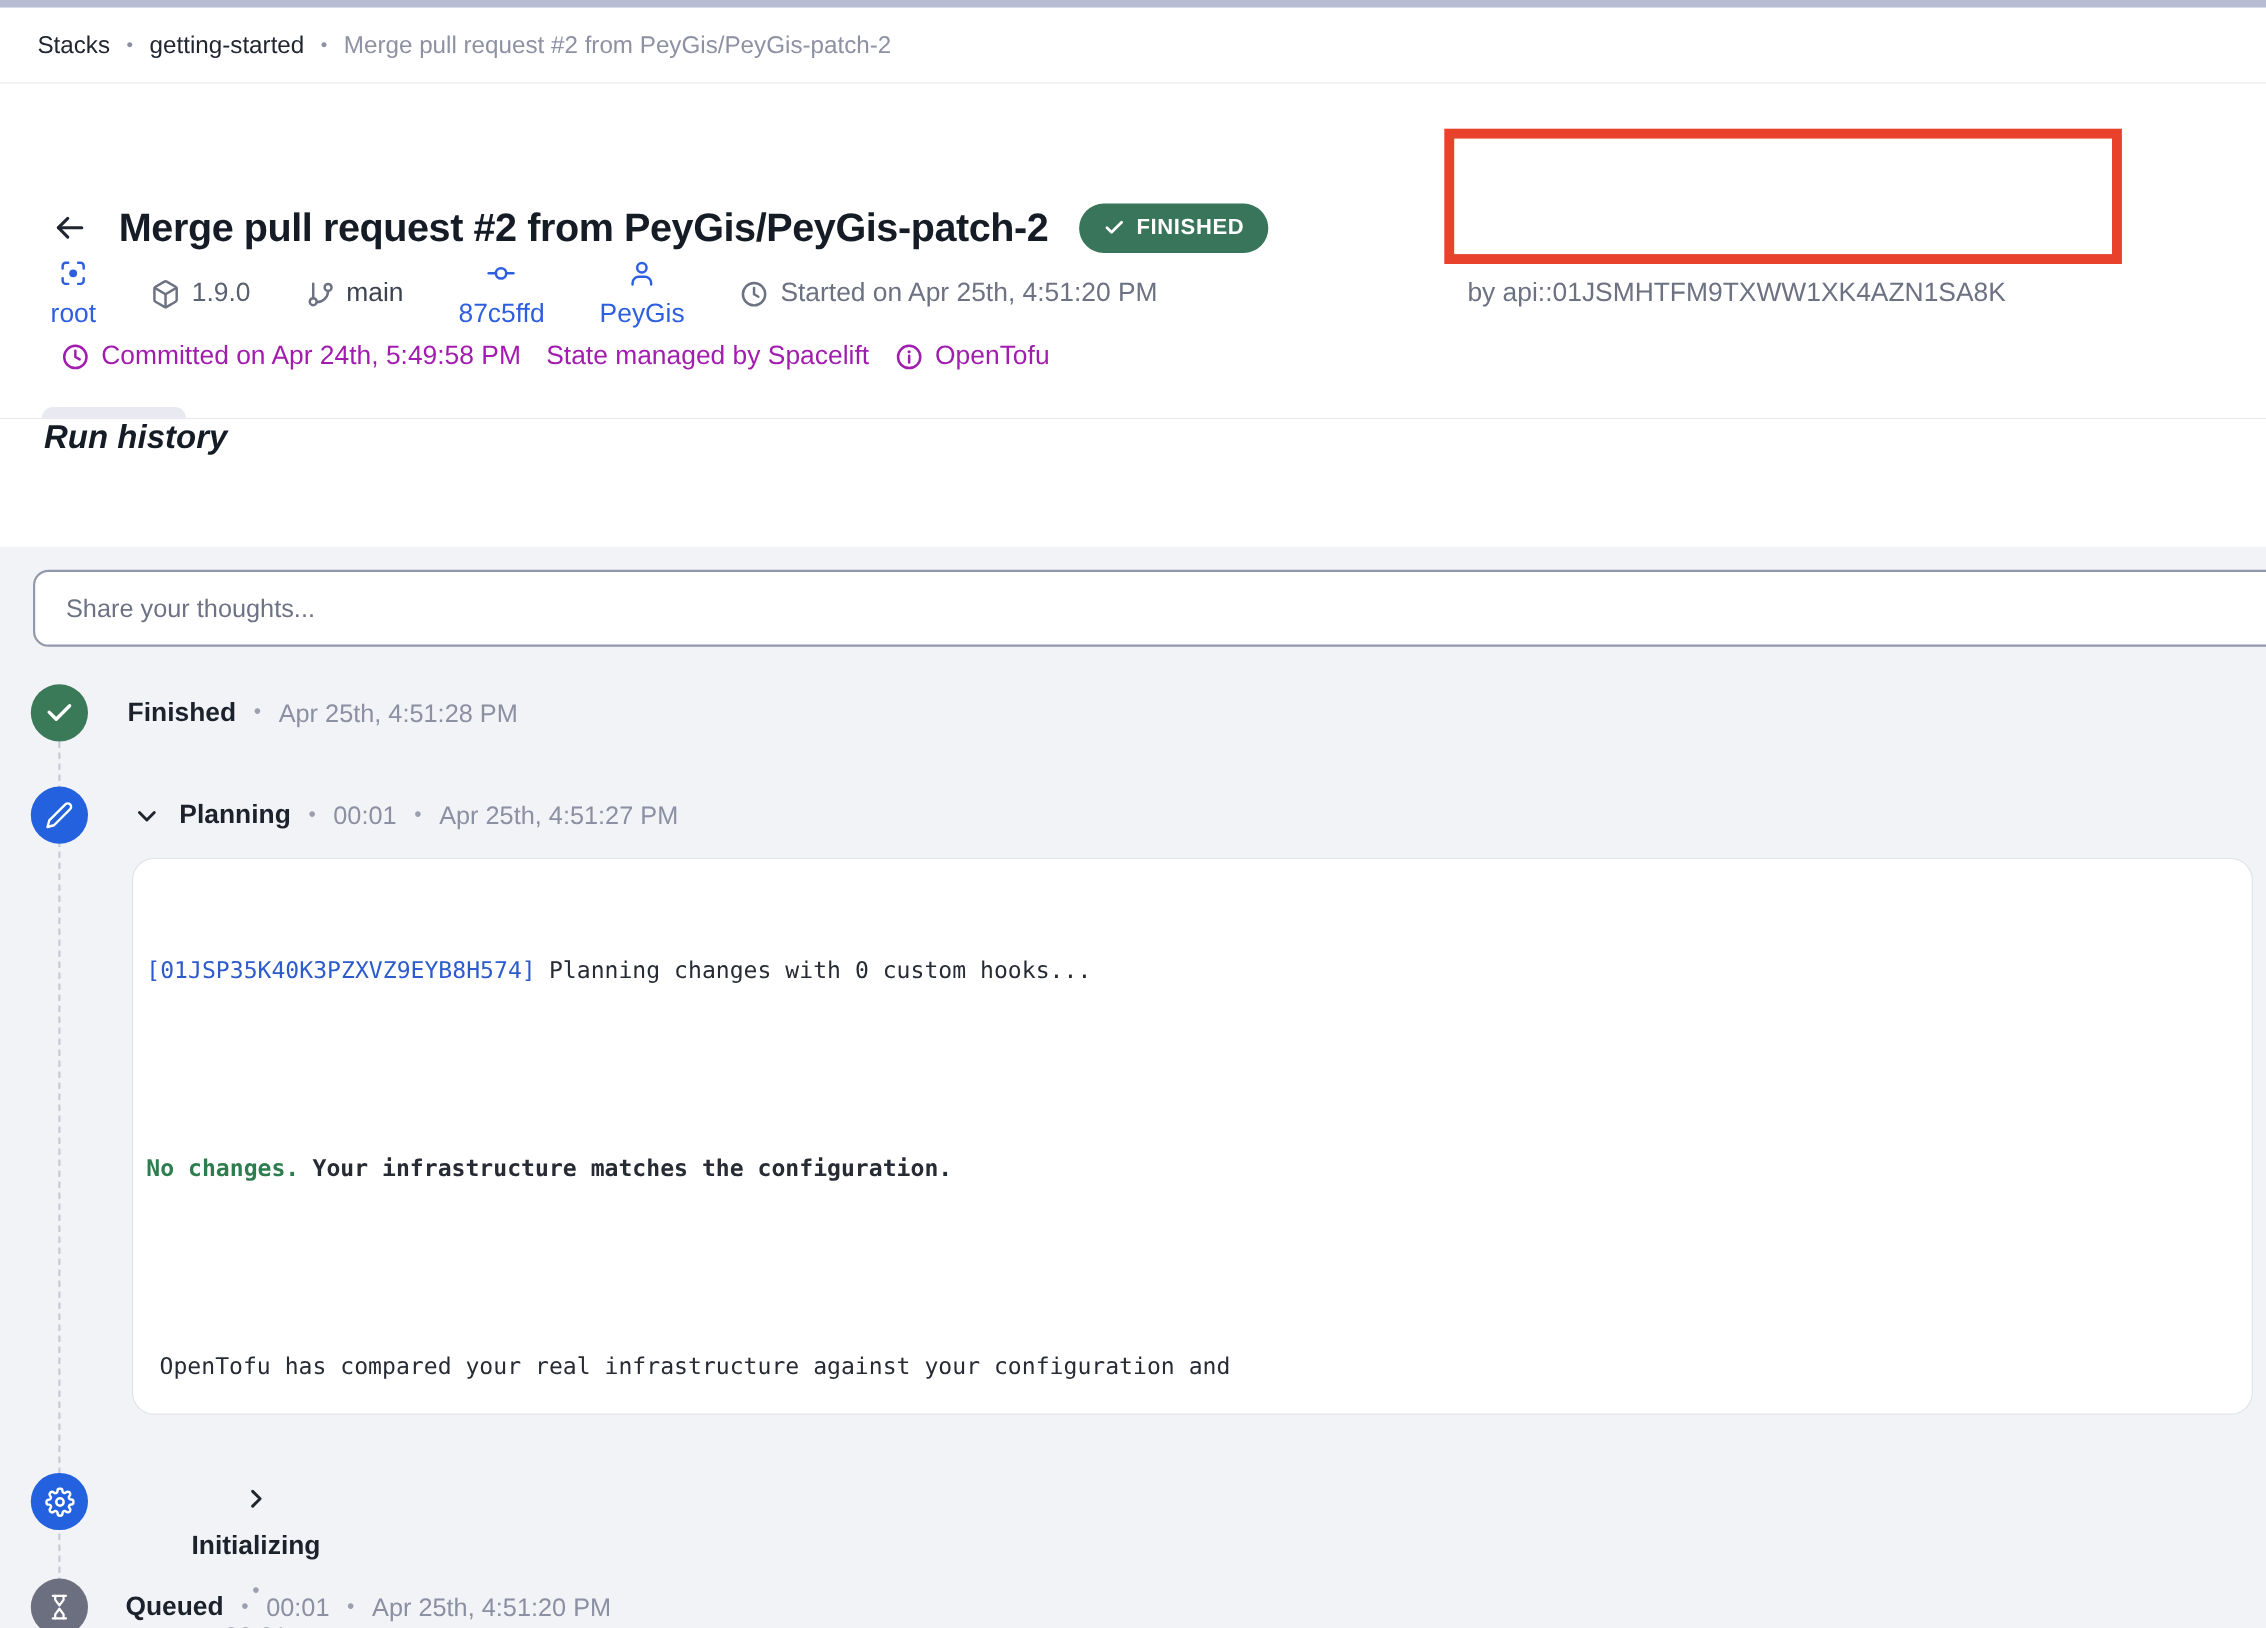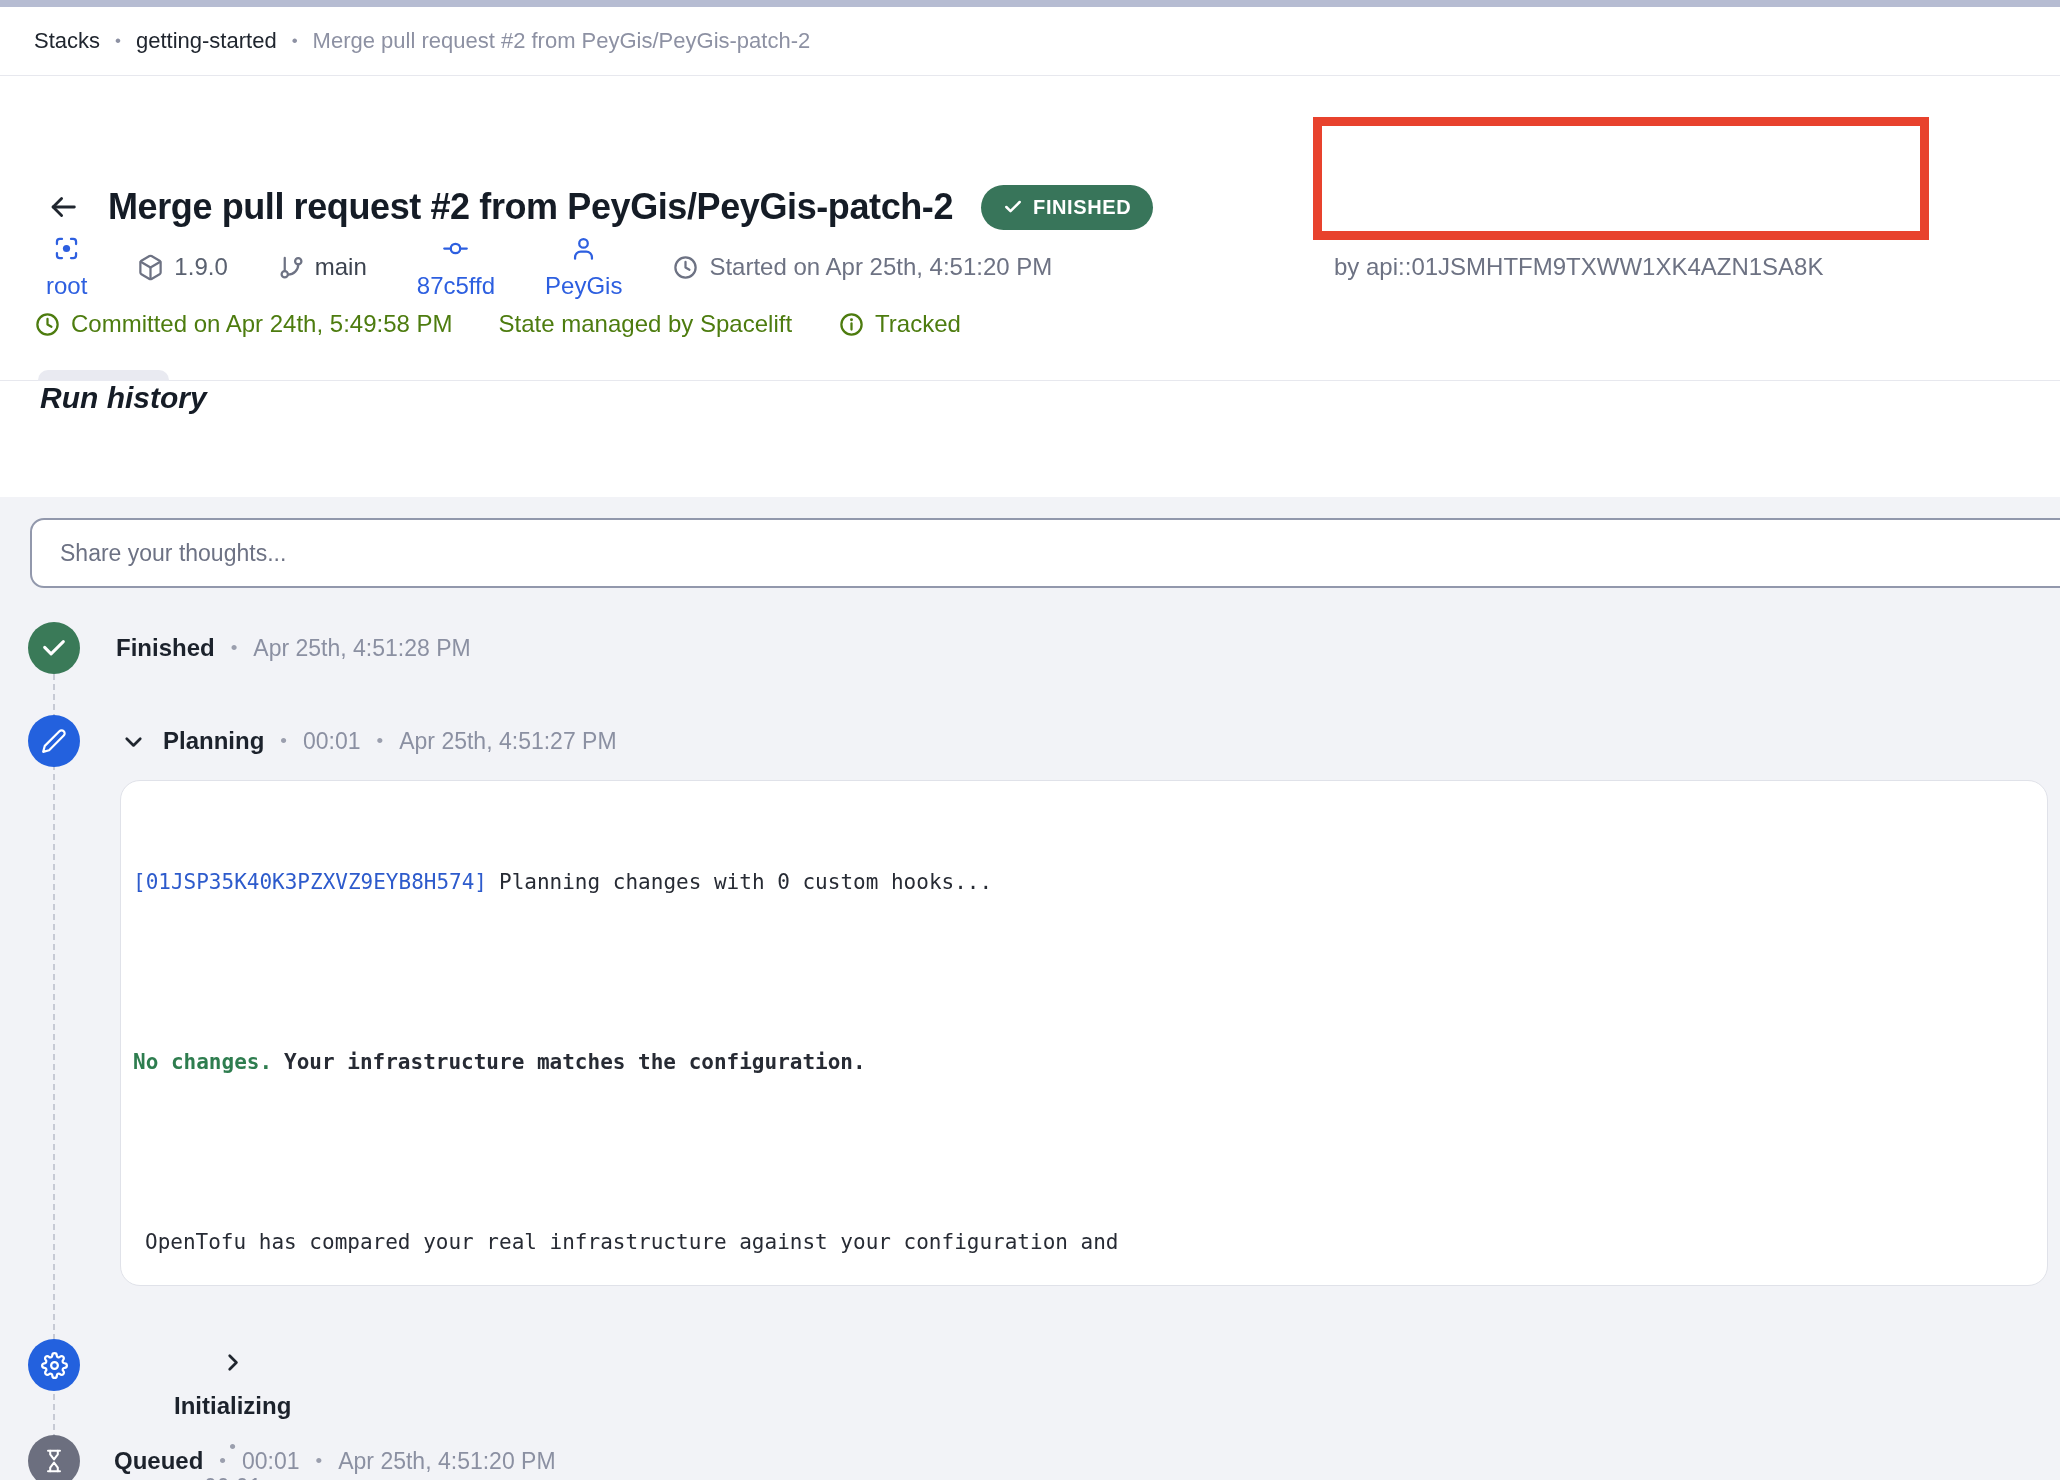--- a/index.html
+++ b/index.html
@@ -52,22 +52,22 @@
   .mi-blue { color:#2d5fe0;flex-direction:column; }
   .mi-gray { color:#6d7283; }
   .mi-midgray  { color:#5a6170; }
   .mi-dark { color:#3c434f; }
   .byline {
     position:absolute; top:176px; left:1334px; height:30px;
     display:flex; align-items:center;
     font-size:24px; color:#6d7283; white-space:nowrap;
   }
   .meta-row2 {
-    position:absolute; top:233px; left:34px; height:30px;
-    display:flex; align-items:center; gap:46px; font-size:24px; color:#4d7c0f;
+    position:absolute; top:233px; left:55px; height:30px;
+    display:flex; align-items:center; gap:23px; font-size:24px; color:#a21caf;
   }
 
   .annotation-box {
     position:absolute; left:1313px; top:117px; width:616px; height:123px;
     border:9px solid #e8422d; z-index:5; pointer-events:none;
   }
 
   .tabs-row {
     position:absolute; top:292px; left:38px; height:58px;
     display:flex; align-items:center; gap:36px;
@@ -239,21 +239,21 @@
     </span>
     <span class="meta-item">State managed by Spacelift</span>
     <span class="meta-item">
       <span>
         <svg width="27" height="27" viewBox="0 0 24 24" fill="none" stroke="currentColor" stroke-width="2" stroke-linecap="round" stroke-linejoin="round">
             <circle cx="12" cy="12" r="9"></circle>
             <line x1="12" y1="11" x2="12" y2="16.5"></line>
             <circle cx="12" cy="7.8" r="1.3" fill="currentColor" stroke="none"></circle>
           </svg>
       </span>
-      <span>Tracked</span>
+      <span>OpenTofu</span>
     </span>
   </div>
 
   <div class="tabs-row">
     <span class="tab active">History</span>
     <span class="tab">No changes</span>
   </div>
 </div>
 
 <div class="annotation-box"></div>

